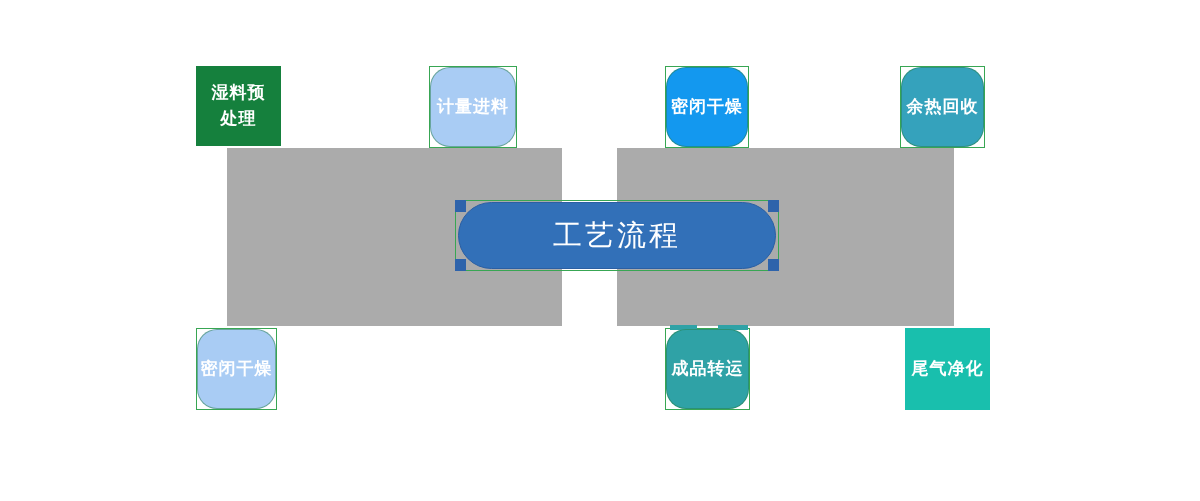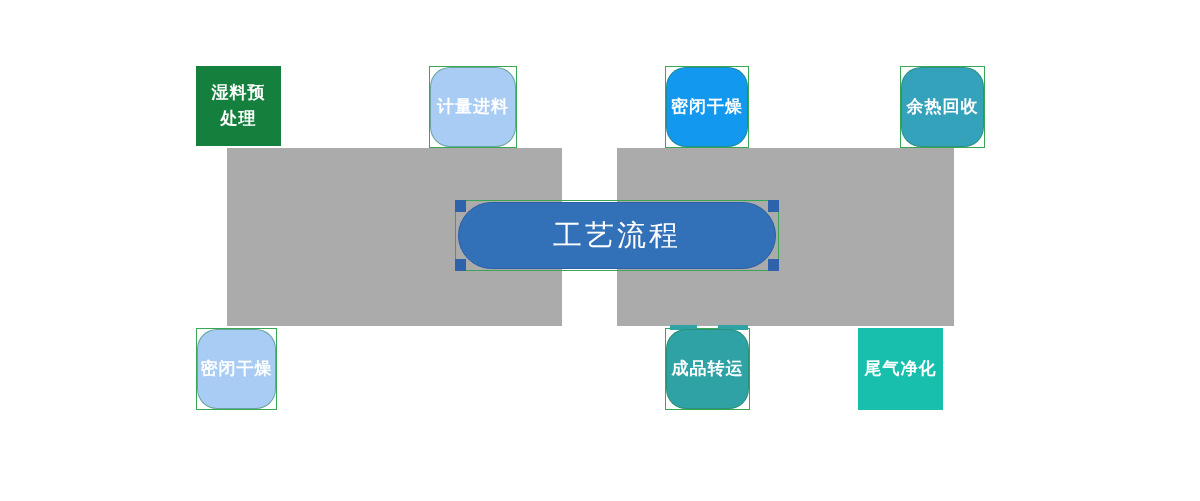--- a/index.html
+++ b/index.html
@@ -42,21 +42,21 @@
   .fill-teal2{background:#19BFAD;}
 
   
   .n1{left:196px;top:66px;width:85px;height:80px;}
   .n2{left:429px;top:66px;width:88px;height:82px;}
   .n3{left:665px;top:66px;width:84px;height:82px;}
   .n4{left:900px;top:66px;width:85px;height:82px;}
   .n5{left:196px;top:328px;width:81px;height:82px;}
   .n6{left:430px;top:328px;width:85px;height:82px;}
   .n7{left:665px;top:328px;width:85px;height:82px;}
-  .n8{left:858px;top:328px;width:85px;height:82px;}
+  .n8{left:905px;top:328px;width:85px;height:82px;}
 
   
   .bump{position:absolute;top:-4px;height:5px;z-index:0;}
   .n6 .bump.b1{left:16px;width:22px;background:#8FCB49;}
   .n6 .bump.b2{left:48px;width:24px;background:#8FCB49;}
   .n7 .bump.b1{left:4px;width:27px;background:#2FA2A6;}
   .n7 .bump.b2{left:52px;width:30px;background:#2FA2A6;}
 
   
   .center-group{

